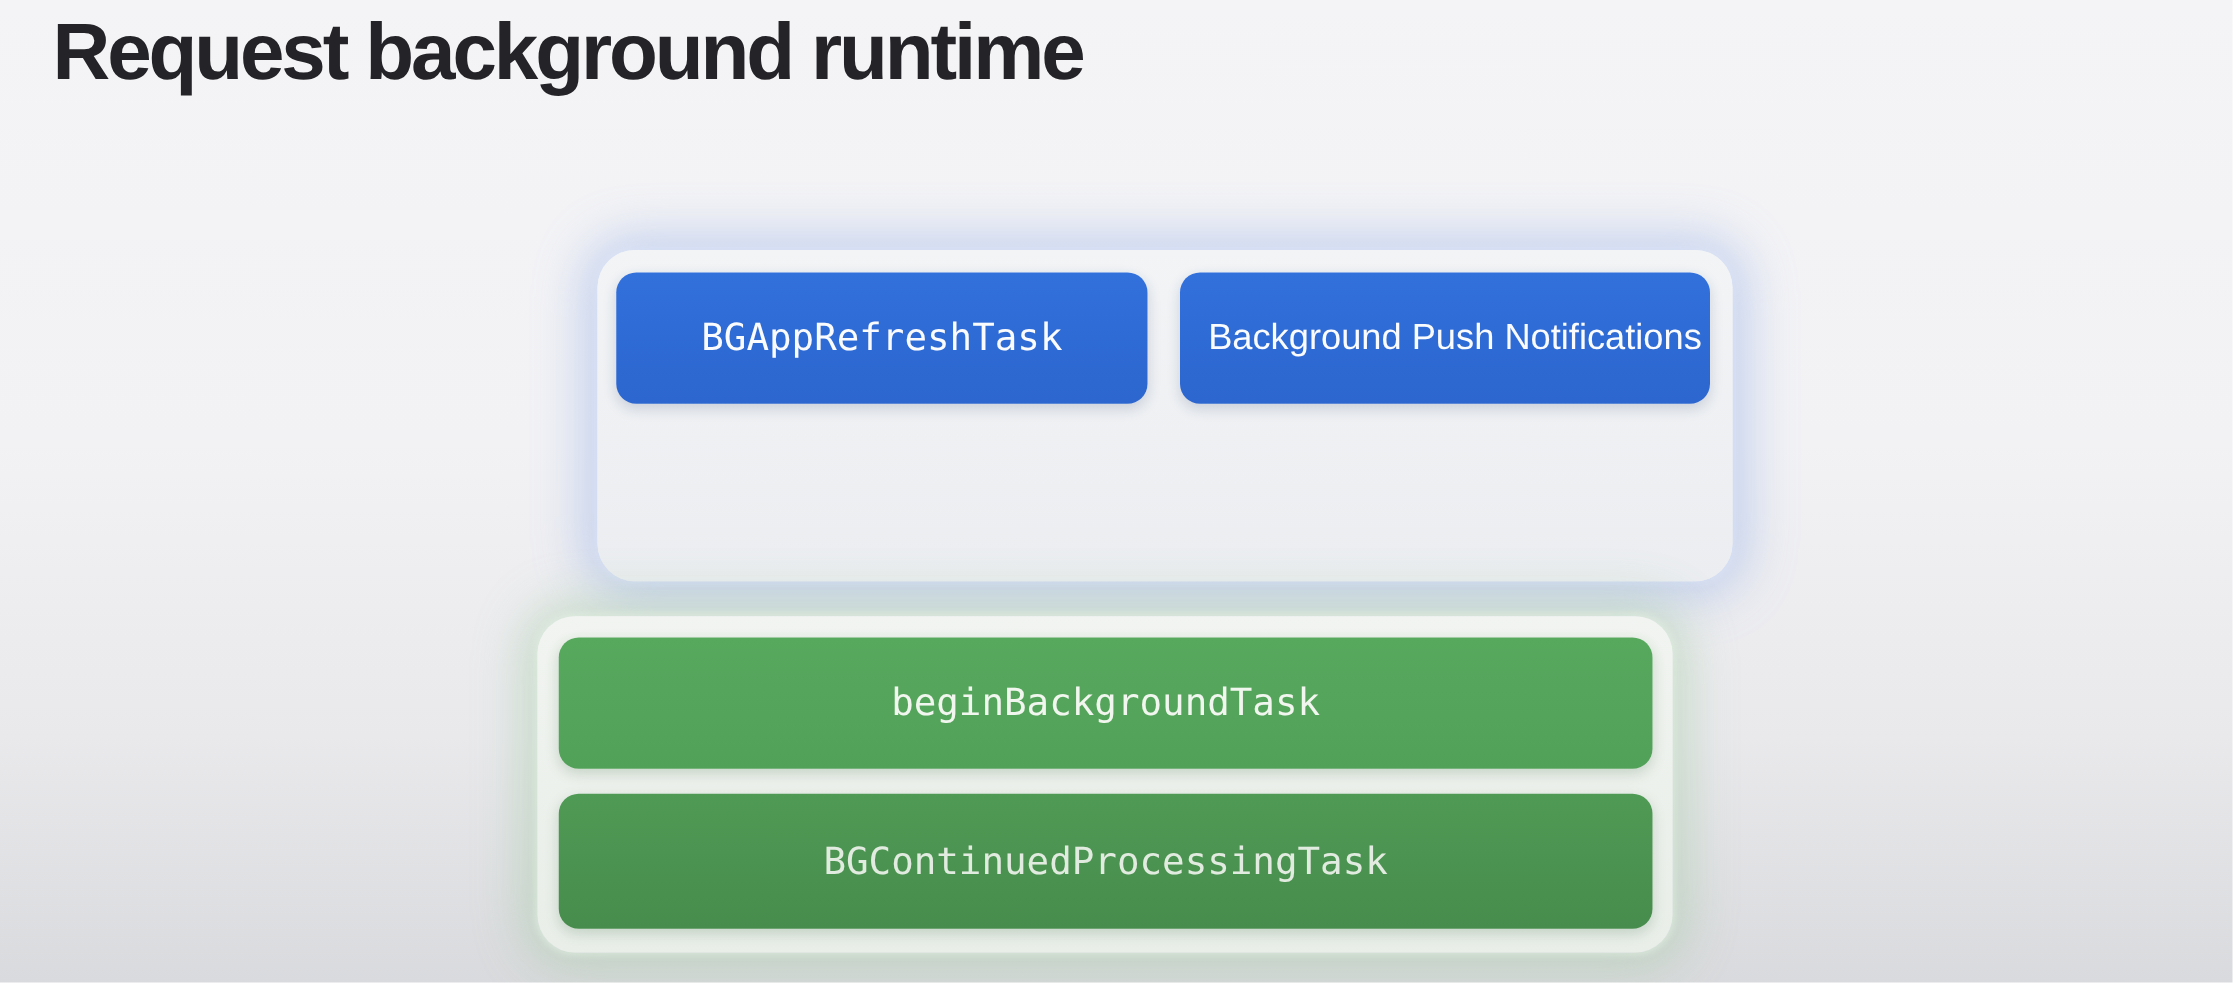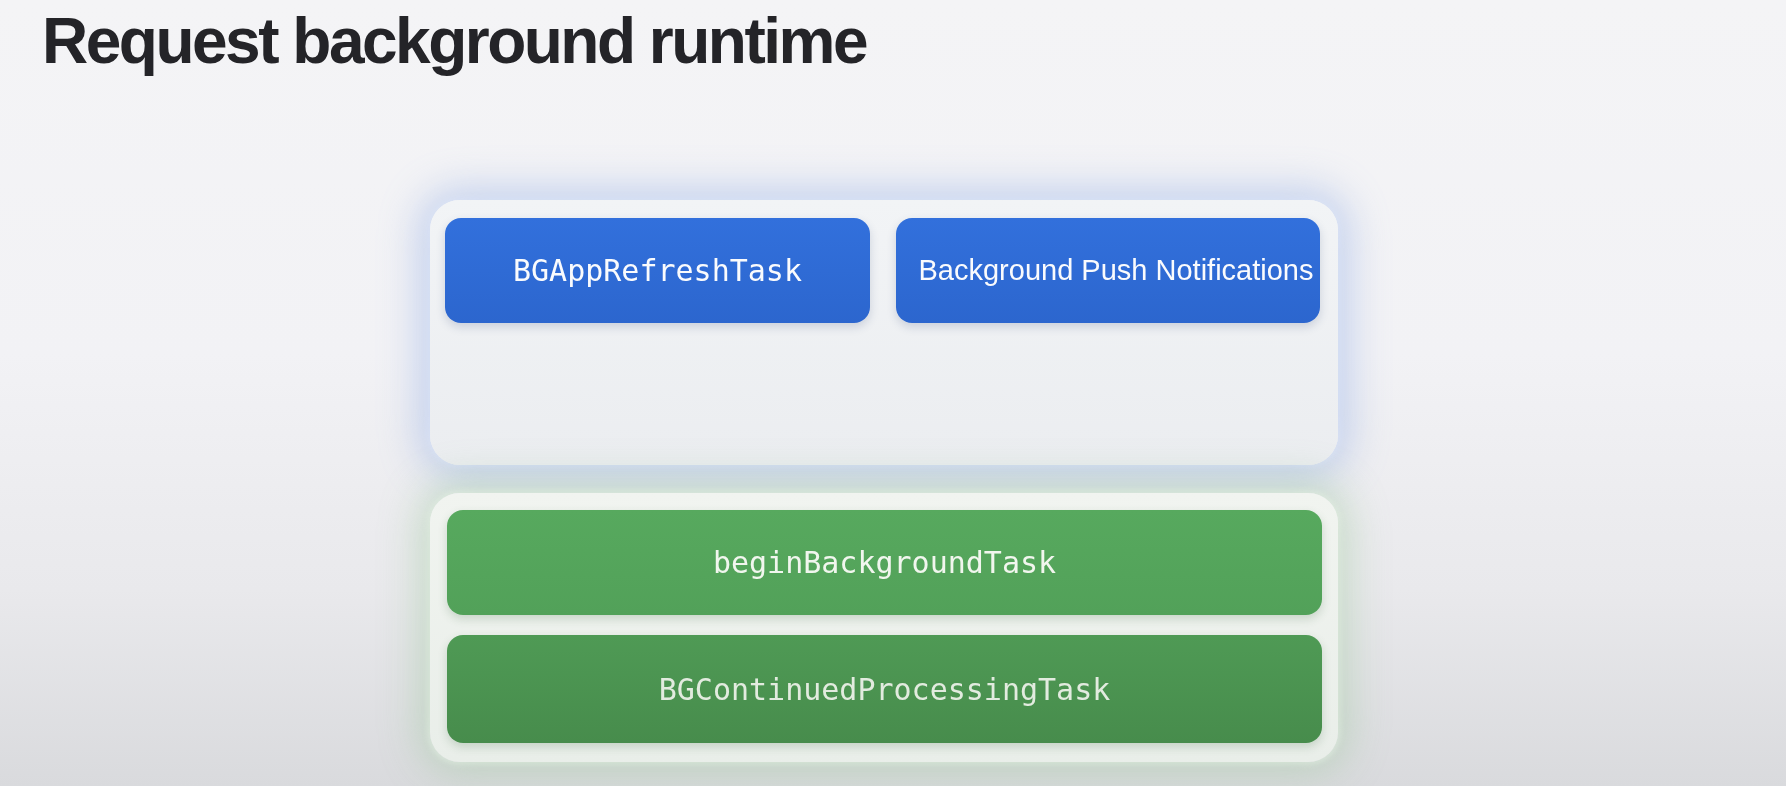--- a/index.html
+++ b/index.html
@@ -24,20 +24,21 @@
     left: 430px;
     width: 908px;
     border-radius: 30px;
   }
   .panel-blue {
     top: 200px;
     height: 265px;
     background: linear-gradient(180deg, #f2f4f6, #ebedf0);
     box-shadow: 0 0 38px 12px rgba(140, 168, 228, 0.45),
                 0 0 6px 2px rgba(255, 255, 255, 0.7);
+    margin-left: 48px;
   }
   .panel-green {
     top: 493px;
     height: 269px;
     background: linear-gradient(180deg, #f1f4f0, #e9eee9);
     box-shadow: 0 0 38px 12px rgba(150, 196, 150, 0.42),
                 0 0 6px 2px rgba(255, 255, 255, 0.7);
   }
   .task-box {
     position: absolute;

